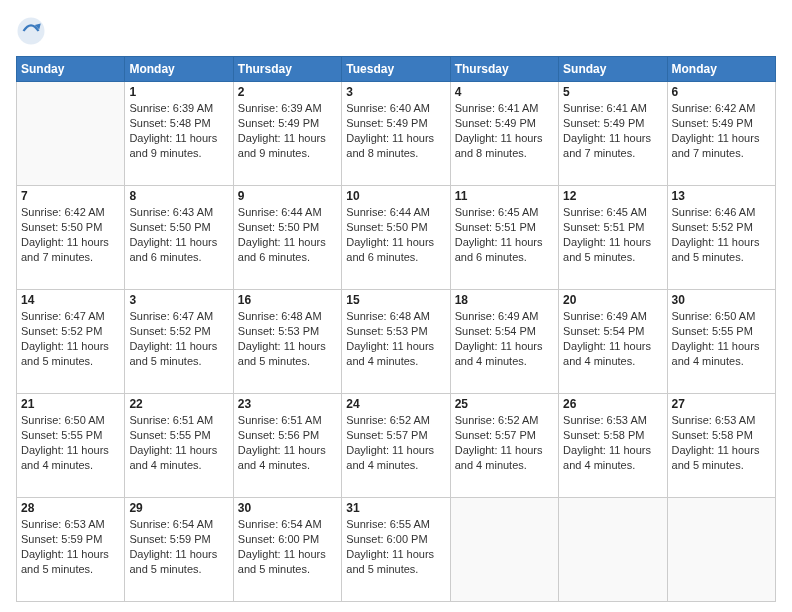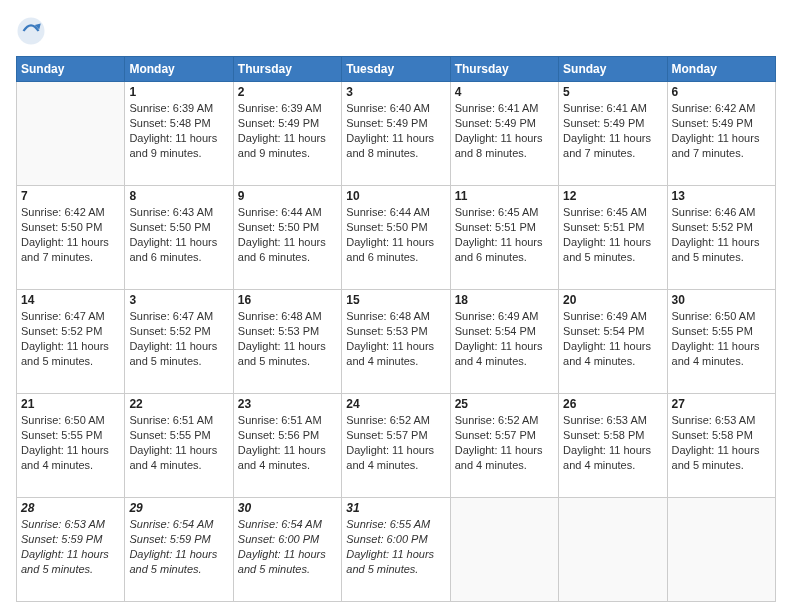--- a/index.html
+++ b/index.html
@@ -92,21 +92,20 @@
     .day-info {
       font-size: 11px;
       color: #333;
       line-height: 1.35;
     }
     .empty-cell {
       background: #f9f9f9;
     }
     tr:last-child td {
       height: 72px;
-      font-style: italic;
     }
   </style>
 </head>
 <body>
 
 <div class="page">
   <div class="header">
     <div class="logo">
       <svg class="logo-icon" viewBox="0 0 40 40">
         <circle cx="20" cy="20" r="18" fill="#3a7abf" opacity="0.15"></circle>

